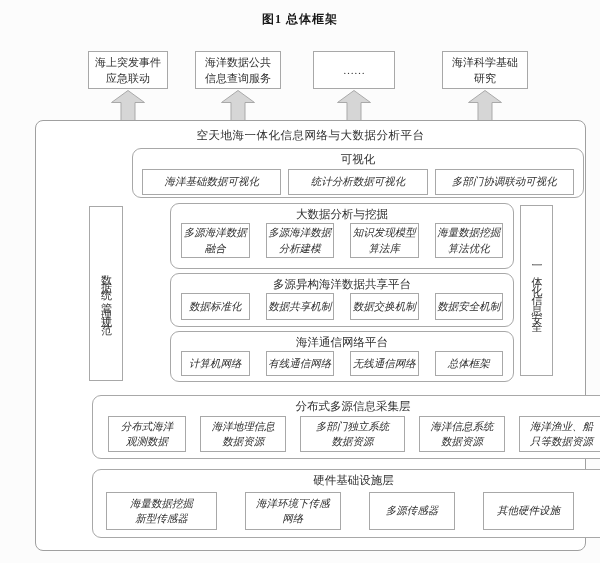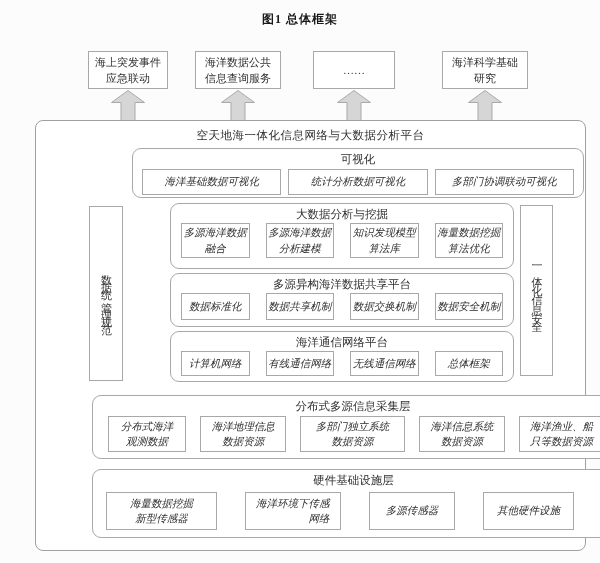--- a/index.html
+++ b/index.html
@@ -85,21 +85,21 @@
   
   .collection { position: absolute; left: 15px; top: 274px; width: 522px; height: 64px; }
   .collection .row { gap: 14px; padding: 2px 9px 0 15px; }
   .collection .cell { height: 36px; }
   .cw0 { flex: 78; } .cw1 { flex: 86; } .cw2 { flex: 105; } .cw3 { flex: 86; } .cw4 { flex: 85; }
 
   
   .hardware { position: absolute; left: 15px; top: 348px; width: 523px; height: 69px; }
   .hardware .row { gap: 28px; padding: 4px 40px 0 13px; }
   .hardware .cell { height: 38px; }
-  .hw0 { flex: 110; } .hw1 { flex: 95; text-align: right; } .hw2 { flex: 85; } .hw3 { flex: 90; }
+  .hw0 { flex: 110; } .hw1 { flex: 95; } .hw2 { flex: 85; } .hw3 { flex: 90; }
 </style>
 </head>
 <body>
 
 <div class="fig-title">图1 总体框架</div>
 
 <div class="tbox" id="tb0">海上突发事件
 应急联动</div>
 <div class="tbox" id="tb1">海洋数据公共
 信息查询服务</div>

